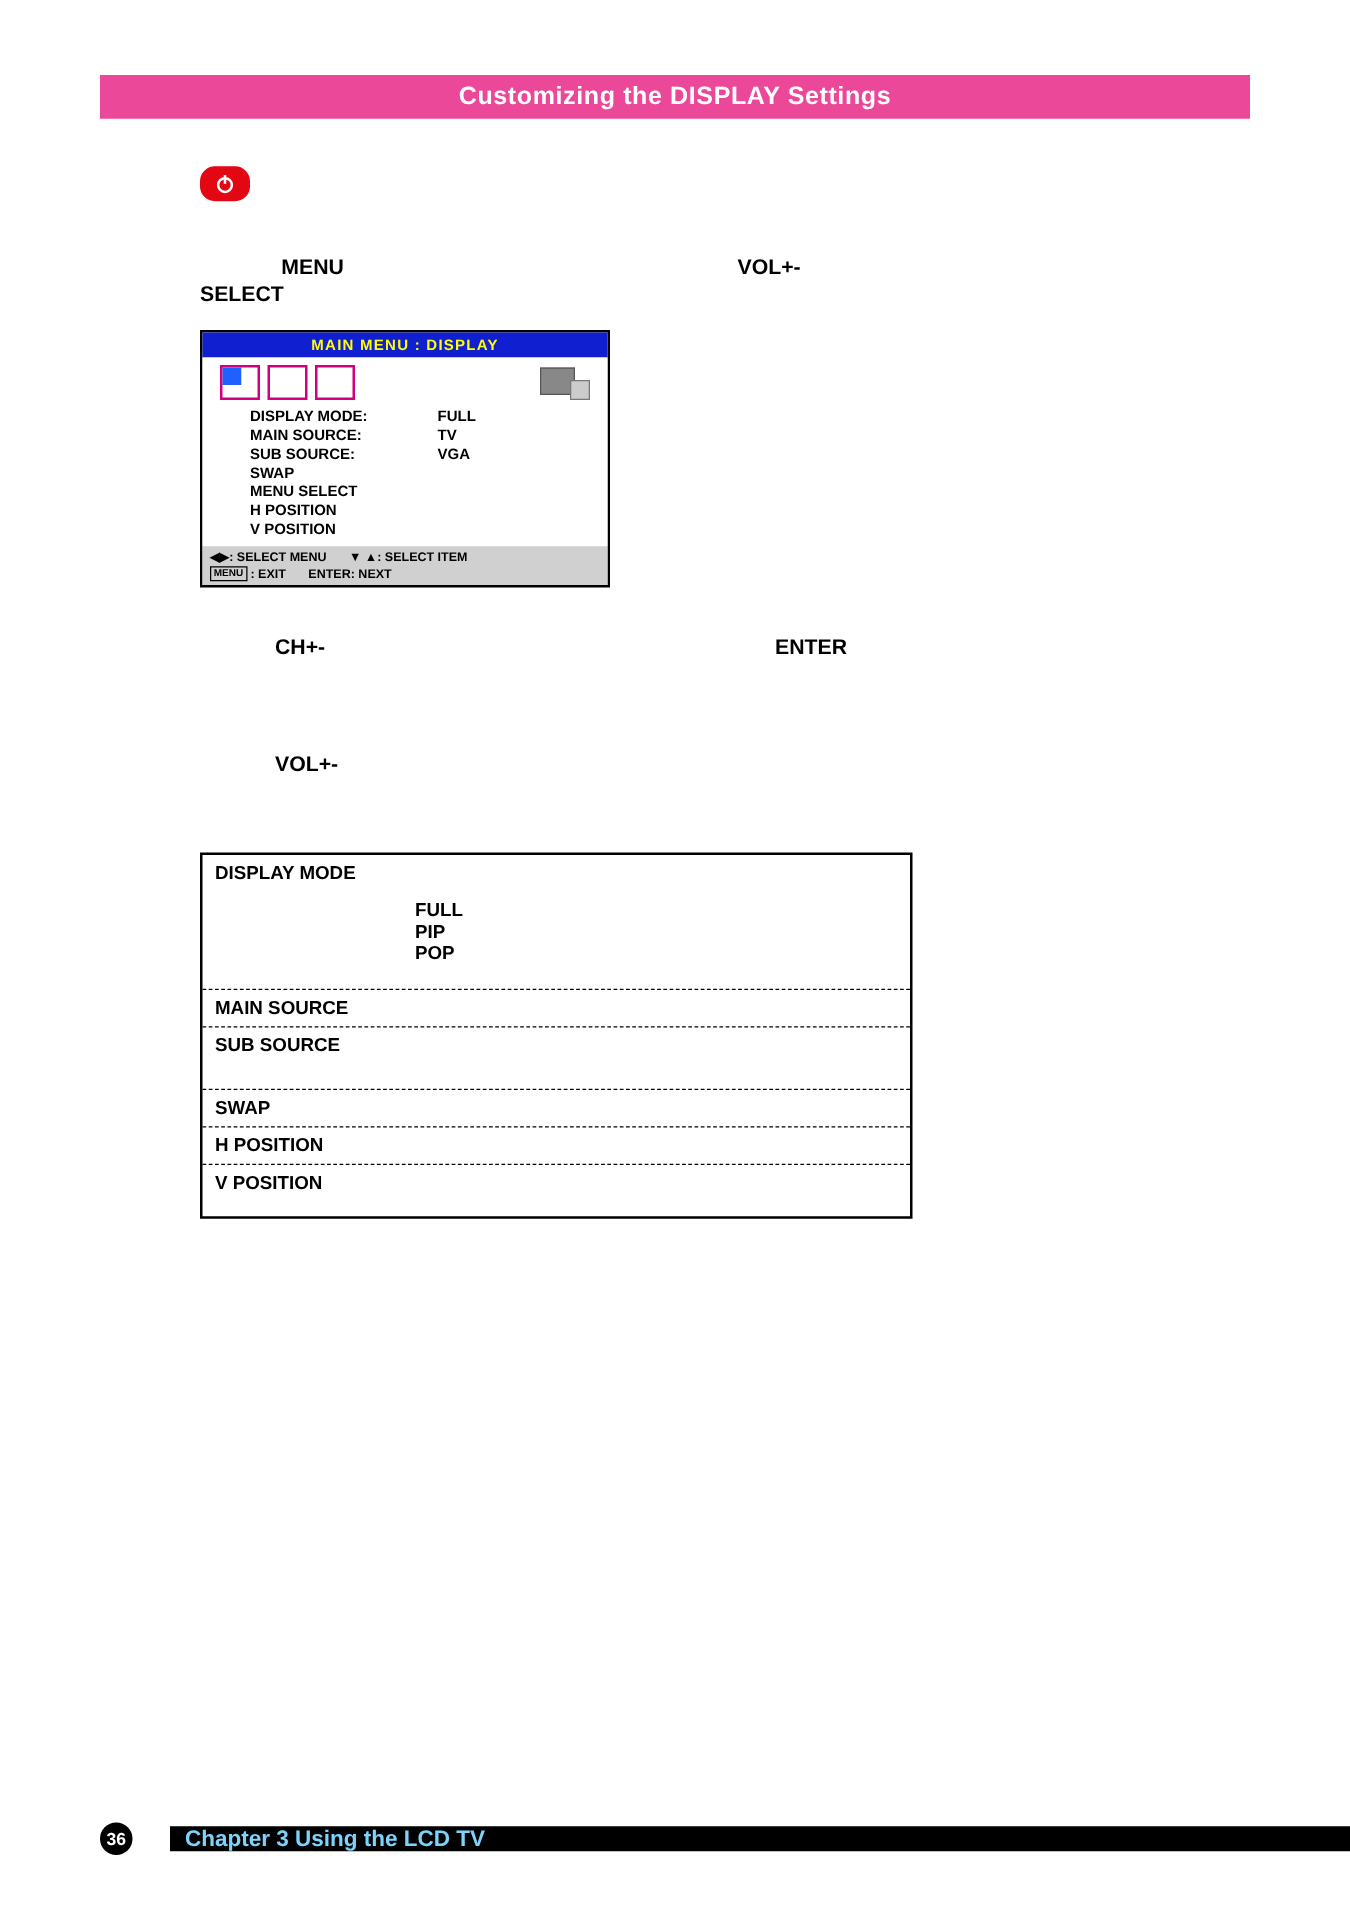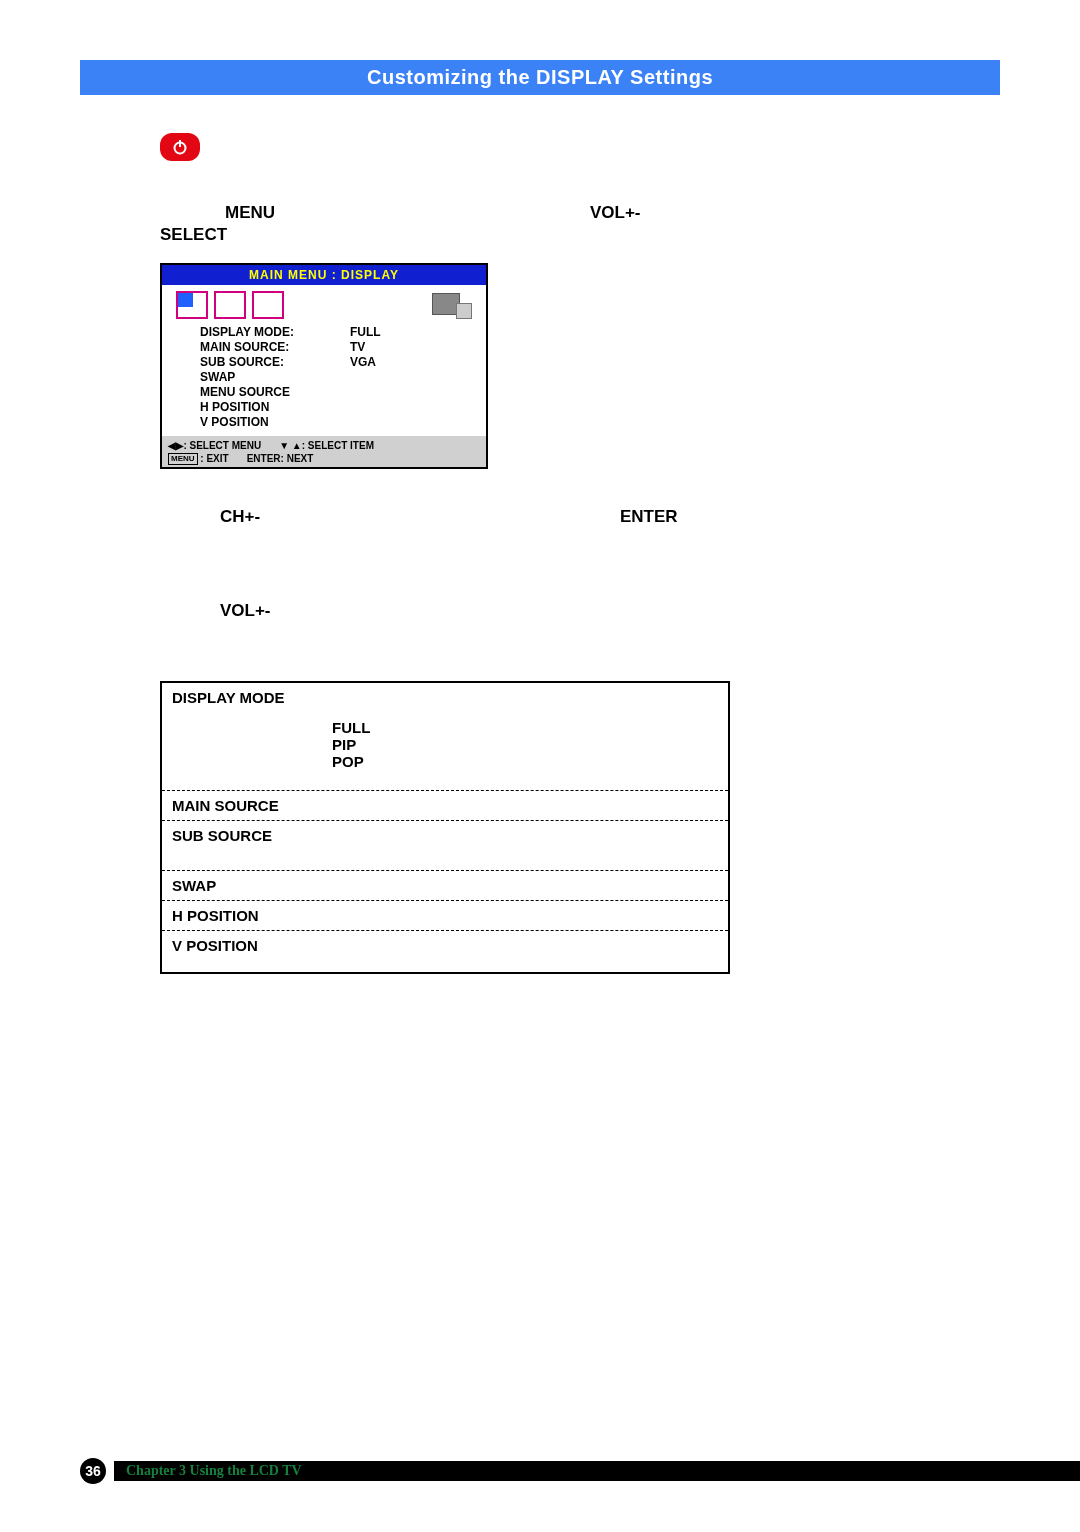--- a/index.html
+++ b/index.html
@@ -14,21 +14,21 @@
     height: 1532px;
     margin: 0 auto;
     position: relative;
     box-sizing: border-box;
     padding-top: 60px;
   }
   
   .title-bar {
     margin: 0 auto;
     width: 920px;
-    background: #3b82f6;
+    background: #ec4899;
     color: #fff;
     text-align: center;
     font-weight: bold;
     font-size: 20px;
     padding: 6px 0;
     letter-spacing: 0.5px;
   }
   .content {
     width: 920px;
     margin: 0 auto;
@@ -210,45 +210,44 @@
   .big-table .spacer { height: 30px; }
 
   
   .page-footer {
     position: absolute;
     left: 80px;
     right: 0;
     bottom: 48px;
     display: flex;
     align-items: center;
-    gap: 8px;
+    gap: 30px;
   }
   .page-num {
     width: 26px;
     height: 26px;
     border-radius: 50%;
     background: #000;
     color: #fff;
     font-weight: bold;
     font-size: 14px;
     display: flex;
     align-items: center;
     justify-content: center;
   }
   .footer-line {
     flex: 1;
     height: 20px;
     background: #000;
-    color: #15803d;
-    font-weight: bold;
-    font-size: 14px;
+    color: #7dd3fc;
+    font-weight: bold;
+    font-size: 18px;
     display: flex;
     align-items: center;
     padding-left: 12px;
-    font-family: Liberation Serif, serif;
   }
 </style>
 </head>
 <body>
 
 <div class="page">
 
   <div class="title-bar">Customizing the DISPLAY Settings</div>
 
   <div class="content">
@@ -295,21 +294,21 @@
             </div>
           <div class="row">
               <span class="k">SUB SOURCE:</span>
               <span class="v">VGA</span>
             </div>
           <div class="row">
               <span class="k">SWAP</span>
               <span class="v"></span>
             </div>
           <div class="row">
-              <span class="k">MENU SOURCE</span>
+              <span class="k">MENU SELECT</span>
               <span class="v"></span>
             </div>
           <div class="row">
               <span class="k">H POSITION</span>
               <span class="v"></span>
             </div>
           <div class="row">
               <span class="k">V POSITION</span>
               <span class="v"></span>
             </div>

